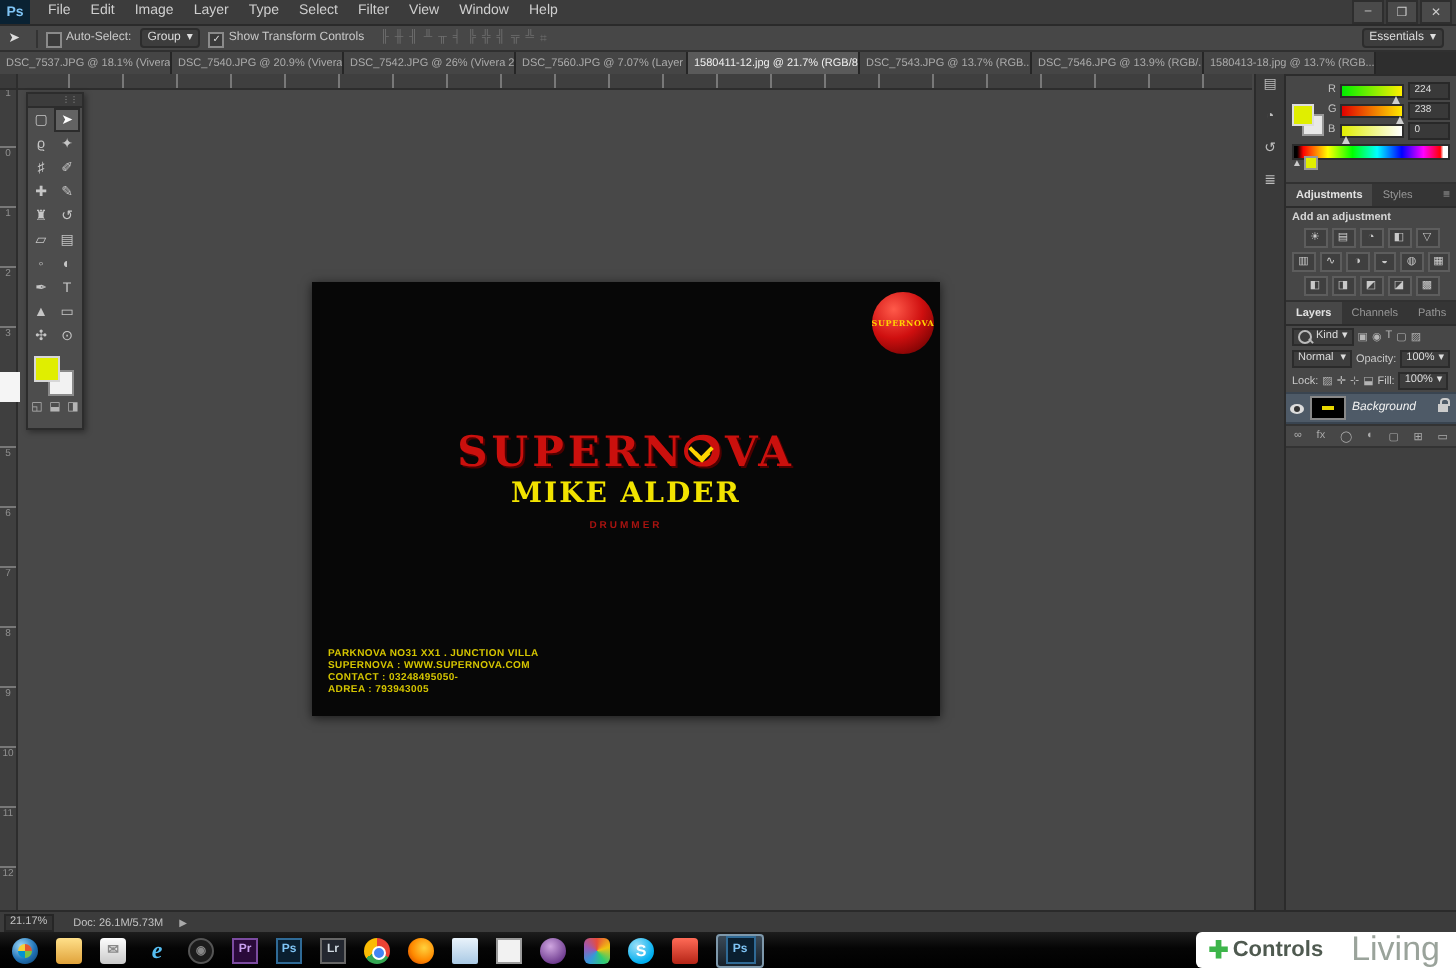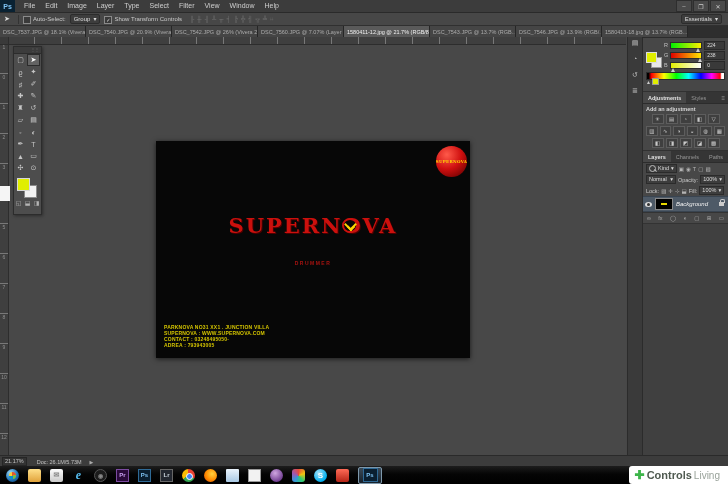--- a/index.html
+++ b/index.html
@@ -180,21 +180,21 @@
   .tb-skype{border-radius:50%;background:radial-gradient(circle at 35% 30%,#9fe0f7,#00aff0 70%);color:#fff;font-size:8px;}
   .tb-red{background:linear-gradient(#ff6b57,#b42416);border-radius:2px;}
   .tb-active-win{width:22px;height:15px;border:1px solid #7e98ab;border-radius:2px;
     background:linear-gradient(#3a4a58,#16202a);display:flex;align-items:center;justify-content:center;flex:none;}
   .tb-active-win .mini-ps{width:13px;height:12px;background:#0a1f30;color:#7fc4f5;font-size:6px;
     font-weight:bold;display:flex;align-items:center;justify-content:center;border:1px solid #2f6a96;}
   .watermark{position:absolute;right:0;top:0;height:18px;background:#fff;display:flex;align-items:center;
     padding:0 8px 0 6px;gap:2px;border-radius:3px 0 0 3px;}
   .wm-plus{color:#3db54a;font-size:12px;font-weight:bold;line-height:12px;}
   .wm-bold{color:#4f5a50;font-size:11px;font-weight:bold;}
-  .wm-light{color:#9aa39b;font-size:10px;}
+  .wm-light{color:#9aa39b;font-size:17px;margin-left:12px;}
 </style>
 </head>
 <body>
 
 <div id="app">
 
   <div class="menubar">
     <div class="ps-logo">Ps</div>
     <div class="menu-items">
 
@@ -315,20 +315,21 @@
 
   <div class="canvas">
     <div class="card">
       <div class="badge">
         <span class="badge-text">SUPERNOVA</span>
       </div>
       <div class="brand">SUPERNOVA</div>
       <div class="o-mask"></div>
       <div class="chev"></div>
       <div class="chev2"></div>
+      <div class="person">MIKE ALDER</div>
       <div class="role">DRUMMER</div>
       <div class="contact">
 
       <div>PARKNOVA NO31 XX1 . JUNCTION VILLA</div>
           <div>SUPERNOVA : WWW.SUPERNOVA.COM</div>
           <div>CONTACT : 03248495050-</div>
           <div>ADREA : 793943005</div>
         </div>
     </div>
   </div>

